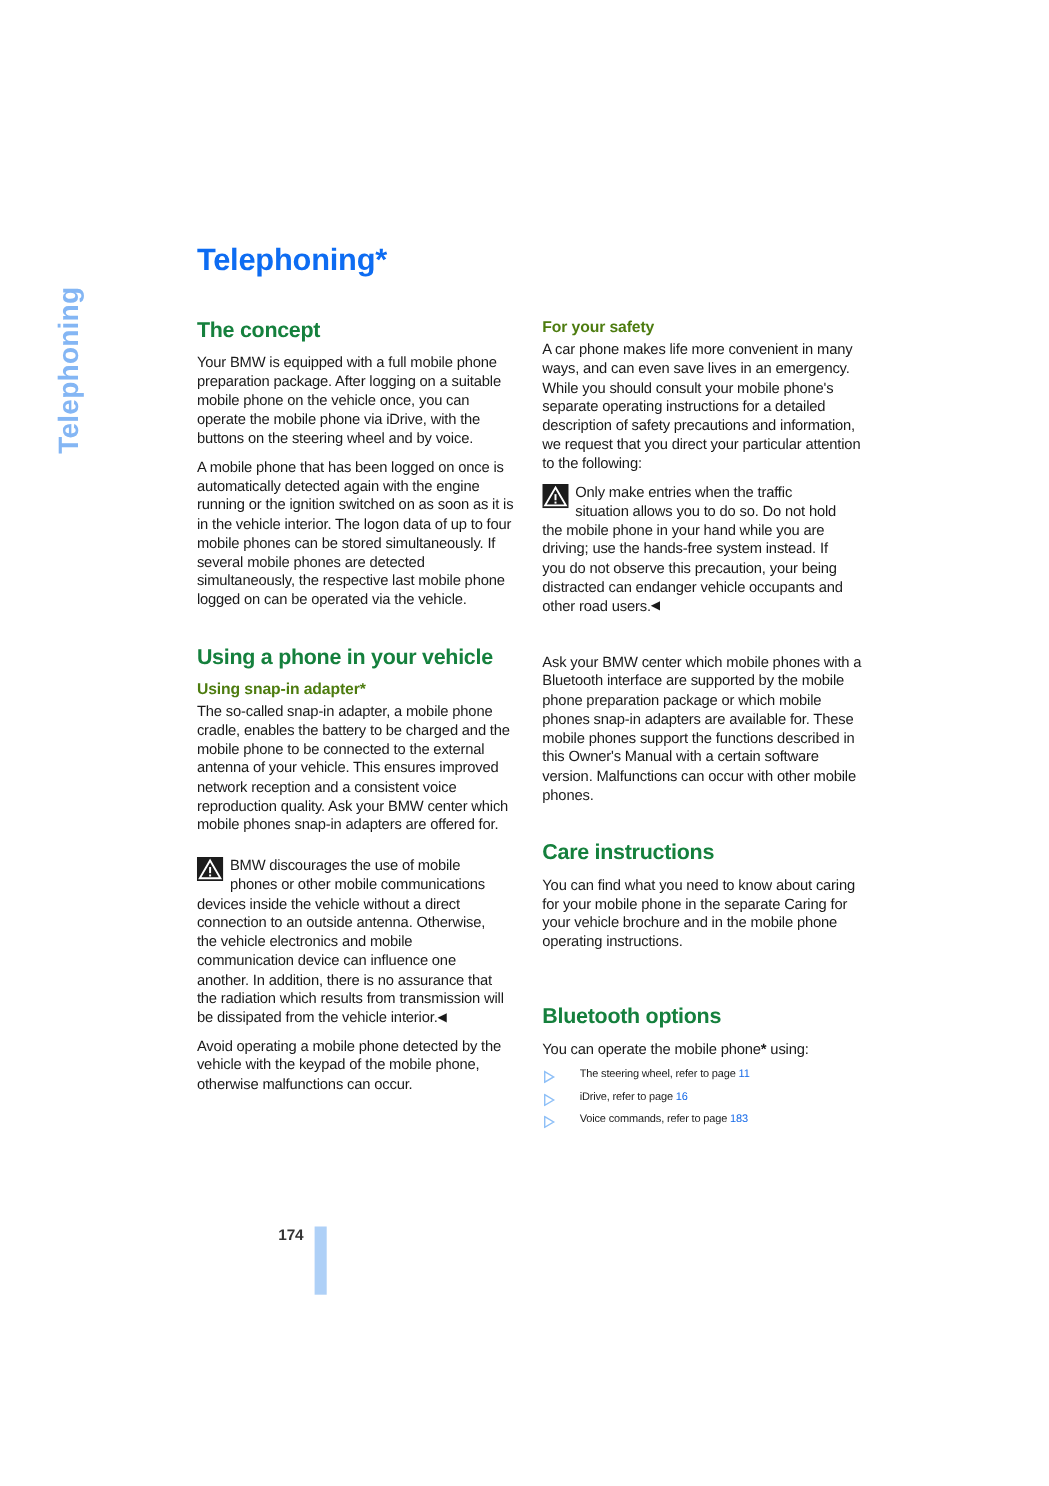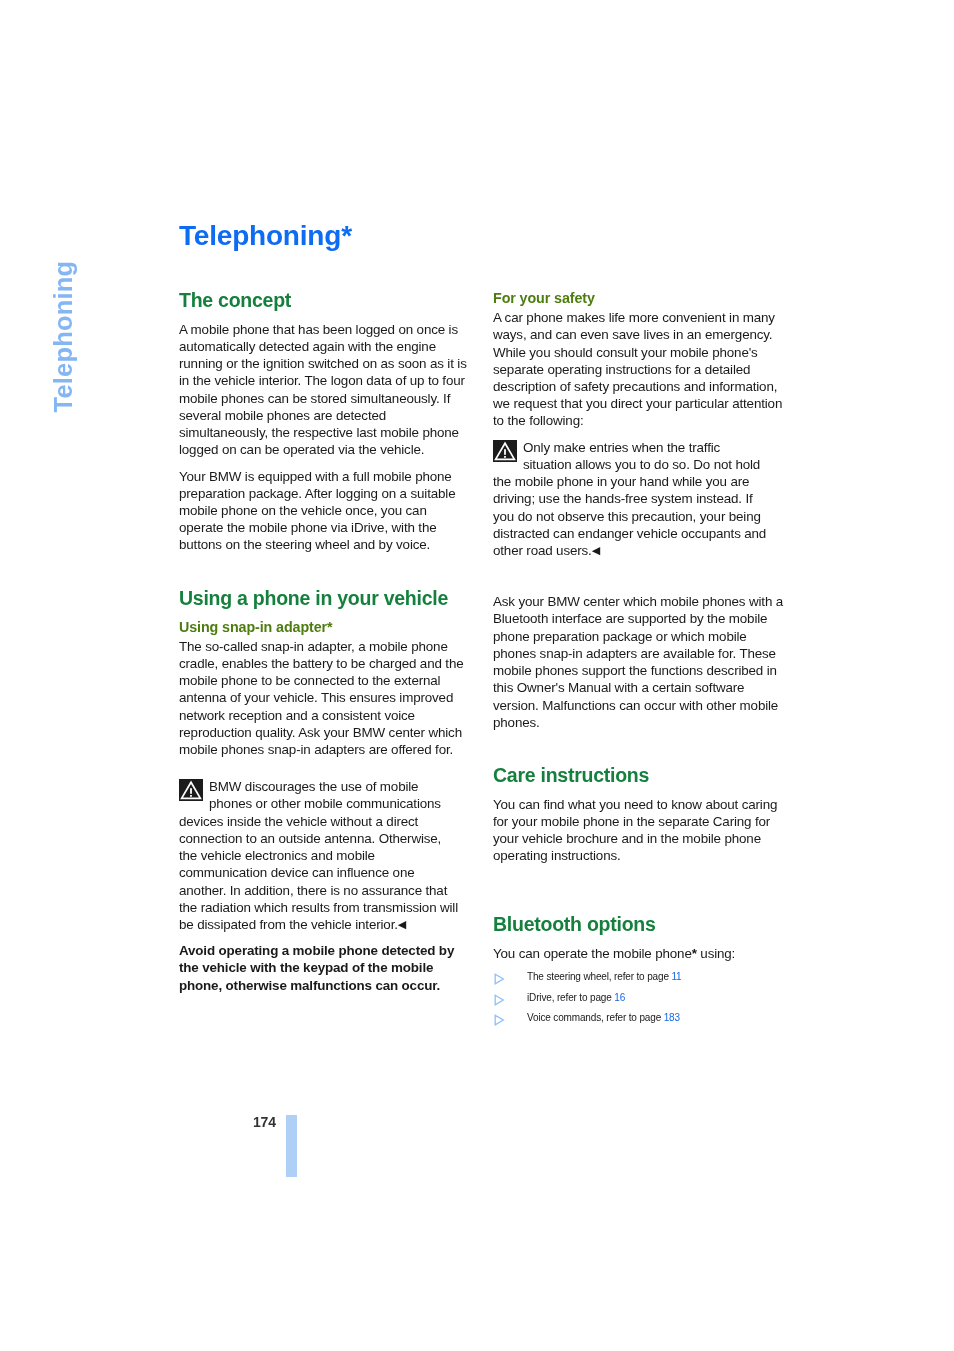--- a/index.html
+++ b/index.html
@@ -80,21 +80,21 @@
     letter-spacing: -0.1px;
     line-height: 1.2;
   }
   p.body {
     margin: 0 0 9px 0;
     font-size: 13.4px;
     line-height: 1.285;
     color: #1a1a1a;
     letter-spacing: -0.15px;
   }
-  p.body:last-child { margin-bottom: 0; font-weight: bold; }
+  p.body:last-child { margin-bottom: 0; }
 
   .gap-sm { height: 11px; }
   .gap-md { height: 25px; }
   .gap-lg { height: 40px; }
 
   
   .warn {
     position: relative;
     margin: 0 12px 9px 0;
     font-size: 13.4px;
@@ -180,23 +180,23 @@
   <div class="side-tab">
     <div class="side-tab-label">Telephoning</div>
   </div>
 
   <div class="doc-title">Telephoning*</div>
 
   <div class="col col-left">
 
     <h2 class="sect">The concept</h2>
 
+    <p class="body">Your BMW is equipped with a full mobile phone preparation package. After logging on a suitable mobile phone on the vehicle once, you can operate the mobile phone via iDrive, with the buttons on the steering wheel and by voice.</p>
+
     <p class="body">A mobile phone that has been logged on once is automatically detected again with the engine running or the ignition switched on as soon as it is in the vehicle interior. The logon data of up to four mobile phones can be stored simultaneously. If several mobile phones are detected simultaneously, the respective last mobile phone logged on can be operated via the vehicle.</p>
-
-    <p class="body">Your BMW is equipped with a full mobile phone preparation package. After logging on a suitable mobile phone on the vehicle once, you can operate the mobile phone via iDrive, with the buttons on the steering wheel and by voice.</p>
 
     <div class="gap-md"></div>
 
     <h2 class="sect">Using a phone in your vehicle</h2>
 
     <h3 class="subsect">Using snap-in adapter*</h3>
 
     <p class="body">The so-called snap-in adapter, a mobile phone cradle, enables the battery to be charged and the mobile phone to be connected to the external antenna of your vehicle. This ensures improved network reception and a consistent voice reproduction quality. Ask your BMW center which mobile phones snap-in adapters are offered for.</p>
 
     <div class="gap-sm"></div>

